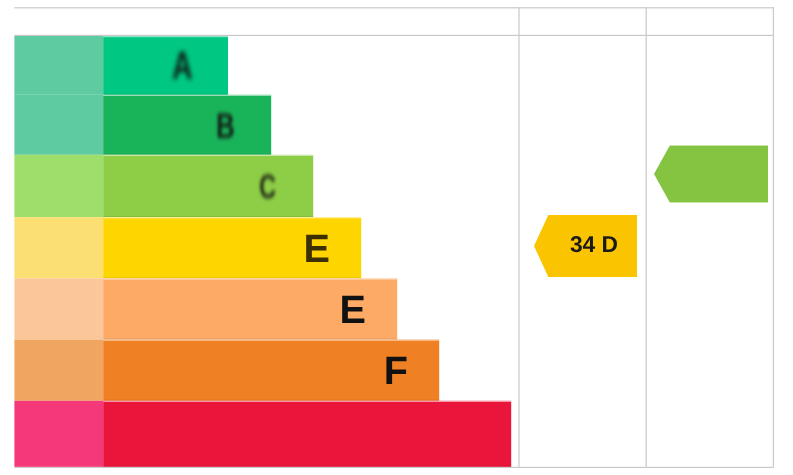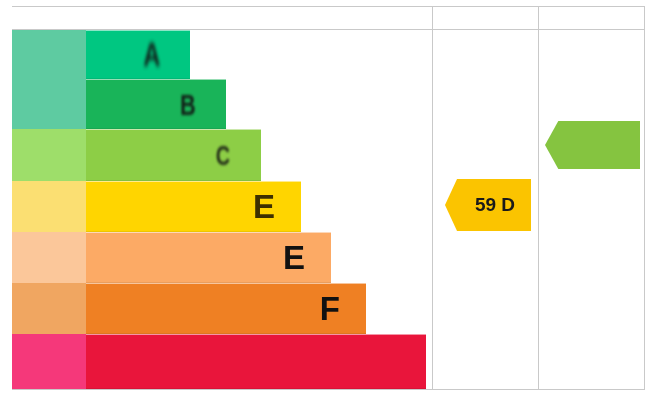--- a/index.html
+++ b/index.html
@@ -192,20 +192,20 @@
     <div class="band-row" style="height:55px;">
       <div class="band-gutter" style="background:#f5387a;"></div>
       <div class="band-bar" style="width:340px;background:#e9153b;">
         <span class="band-letter hidden-letter"></span>
       </div>
     </div>
 
   </div>
 
   <div class="rating-arrow" id="current-arrow" style="background:#fbc400;">
-    <span class="arrow-text">59 D</span>
+    <span class="arrow-text">34 D</span>
   </div>
 
   <div class="rating-arrow" id="potential-arrow" style="background:#85c440;">
     <span class="arrow-text"></span>
   </div>
 
 </div>
 
 </body></html>

